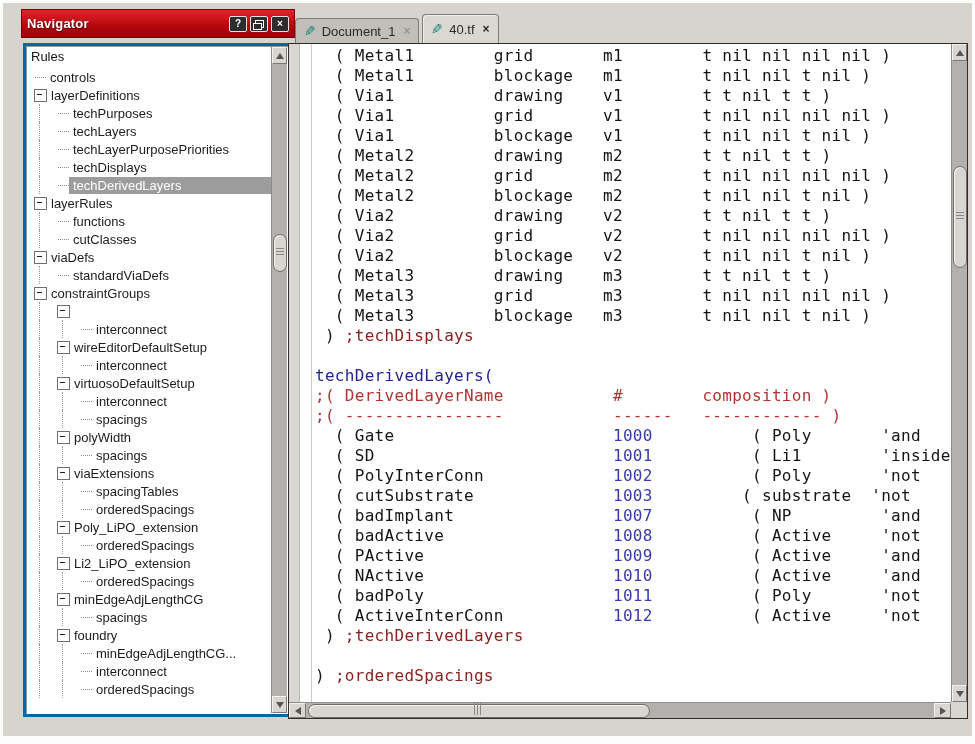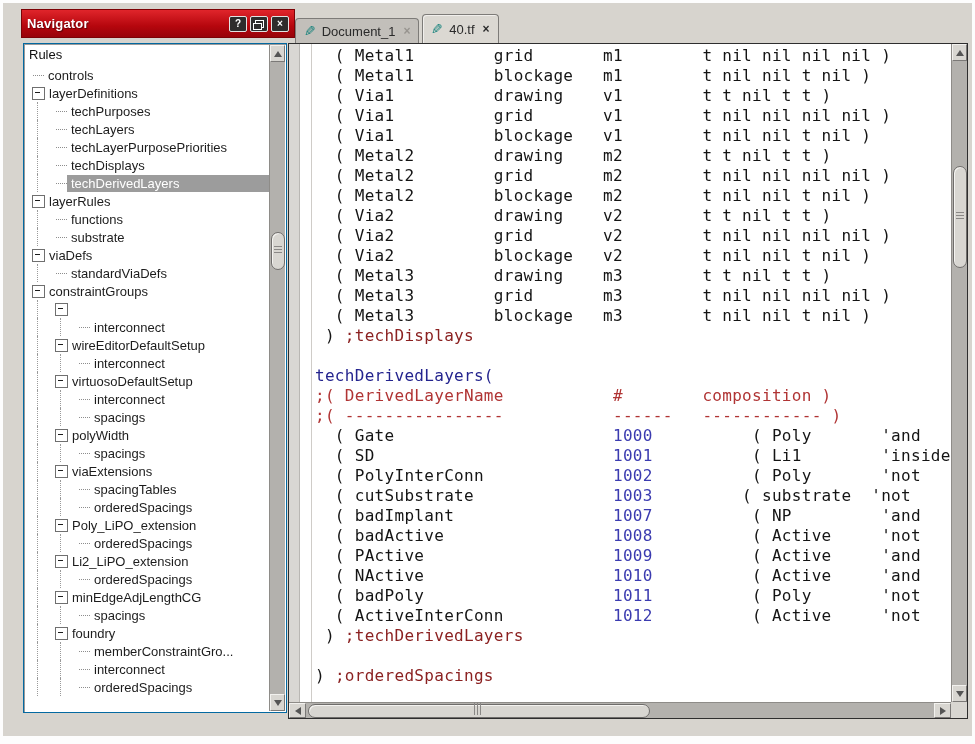--- a/index.html
+++ b/index.html
@@ -17,21 +17,21 @@
                    text-shadow:1px 1px 1px rgba(0,0,0,.45);}
   .tb-btns{display:flex;gap:3px;}
   .tb-btn{width:16px;height:14px;background:#2e2c2c;border:1px solid #e3e3e3;border-radius:2px;
           color:#fff;font-size:10px;font-weight:bold;display:flex;align-items:center;
           justify-content:center;line-height:1;cursor:default;}
   .float-glyph{width:7px;height:6px;border:1px solid #fff;position:relative;background:#2e2c2c;}
   .float-glyph::before{content:"";position:absolute;left:-3px;top:2px;width:7px;height:5px;
           border:1px solid #fff;background:#2e2c2c;}
 
   .treebox{position:absolute;left:2px;top:34px;width:262px;height:668px;background:#fff;
-           border:1px solid #0369a1;box-shadow:inset 1px 1px 0 #9a9a9a;}
+           border:3px solid #0369a1;box-shadow:inset 1px 1px 0 #9a9a9a;}
   .tree-header{position:absolute;left:5px;top:3px;font-size:13px;color:#111;}
   .tree-items{position:absolute;left:2px;top:22px;right:17px;bottom:1px;overflow:hidden;}
   .tree-row{height:18px;display:flex;align-items:center;padding-left:6px;font-size:13px;color:#1c1c1c;}
   .guide{width:17px;align-self:stretch;border-left:1px dotted #9a9a9a;margin-left:5px;flex:0 0 auto;}
   .tr-box{flex:0 0 auto;width:11px;height:11px;border:1px solid #6f6f6f;background:#fff;
           margin-left:0;position:relative;}
   .tr-box::after{content:"";position:absolute;left:2px;top:4px;width:5px;height:1px;background:#1c1c1c;}
   .tr-dash{flex:0 0 auto;width:11px;height:0;border-top:1px dotted #8d8d8d;margin-left:1px;}
   .tr-label{padding:1px 4px;white-space:nowrap;}
   .tree-row.selected .tr-label{background:var(--selection_gray,#9c9c9c);color:#fff;flex:1;}
@@ -156,21 +156,21 @@
             <span class="tr-label">layerRules</span>
           </div>
           <div class="tree-row">
             <span class="guide"></span>
             <span class="tr-dash"></span>
             <span class="tr-label">functions</span>
           </div>
           <div class="tree-row">
             <span class="guide"></span>
             <span class="tr-dash"></span>
-            <span class="tr-label">substrate</span>
+            <span class="tr-label">cutClasses</span>
           </div>
           <div class="tree-row">
             <span class="tr-box"></span>
             <span class="tr-label">viaDefs</span>
           </div>
           <div class="tree-row">
             <span class="guide"></span>
             <span class="tr-dash"></span>
             <span class="tr-label">standardViaDefs</span>
           </div>
@@ -279,21 +279,21 @@
           </div>
           <div class="tree-row">
             <span class="guide"></span>
             <span class="tr-box"></span>
             <span class="tr-label">foundry</span>
           </div>
           <div class="tree-row">
             <span class="guide"></span>
             <span class="guide"></span>
             <span class="tr-dash"></span>
-            <span class="tr-label">memberConstraintGro...</span>
+            <span class="tr-label">minEdgeAdjLengthCG...</span>
           </div>
           <div class="tree-row">
             <span class="guide"></span>
             <span class="guide"></span>
             <span class="tr-dash"></span>
             <span class="tr-label">interconnect</span>
           </div>
           <div class="tree-row">
             <span class="guide"></span>
             <span class="guide"></span>

